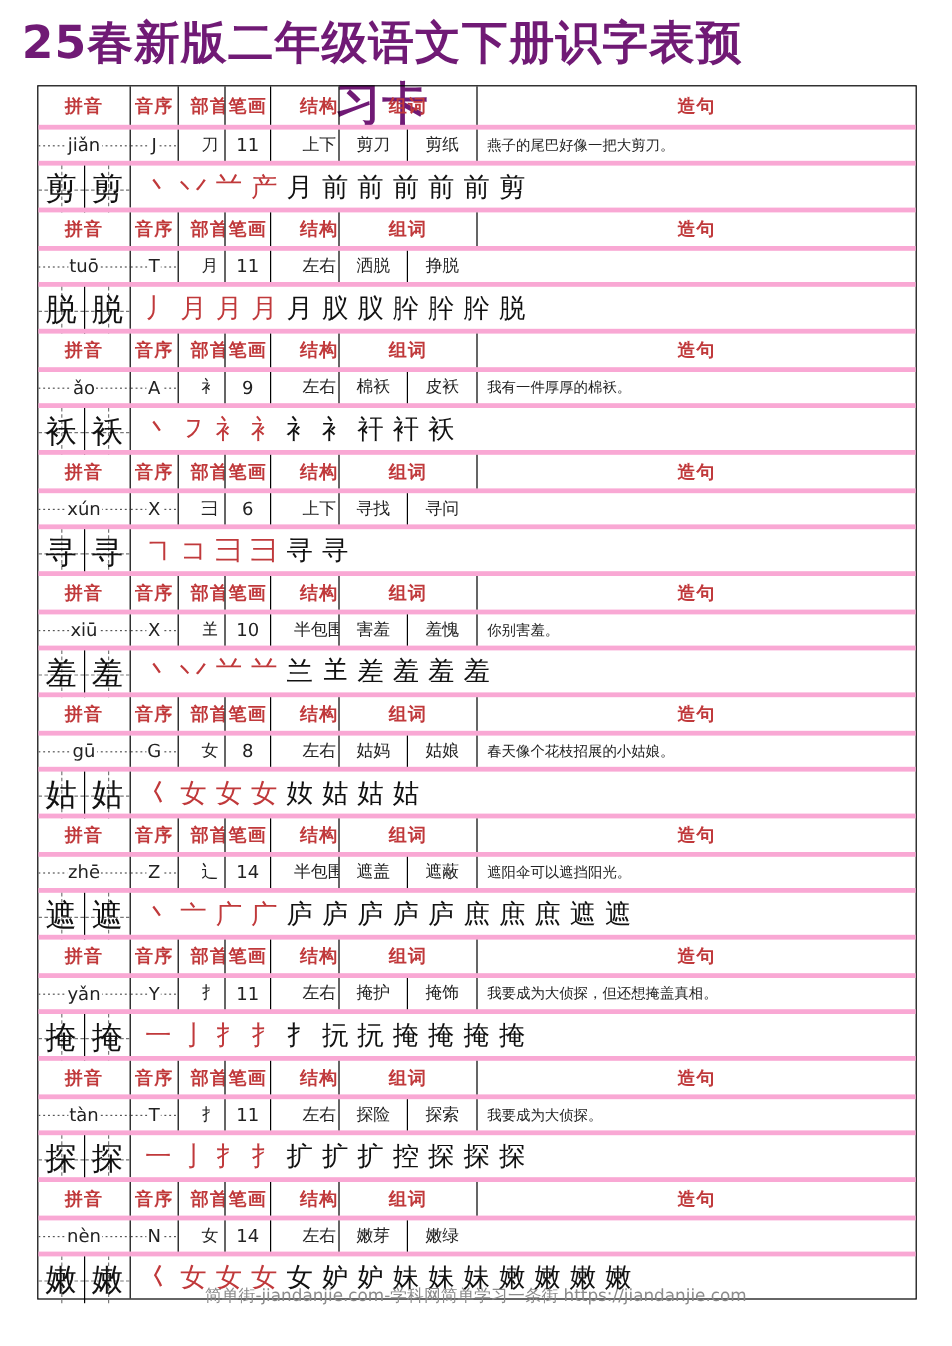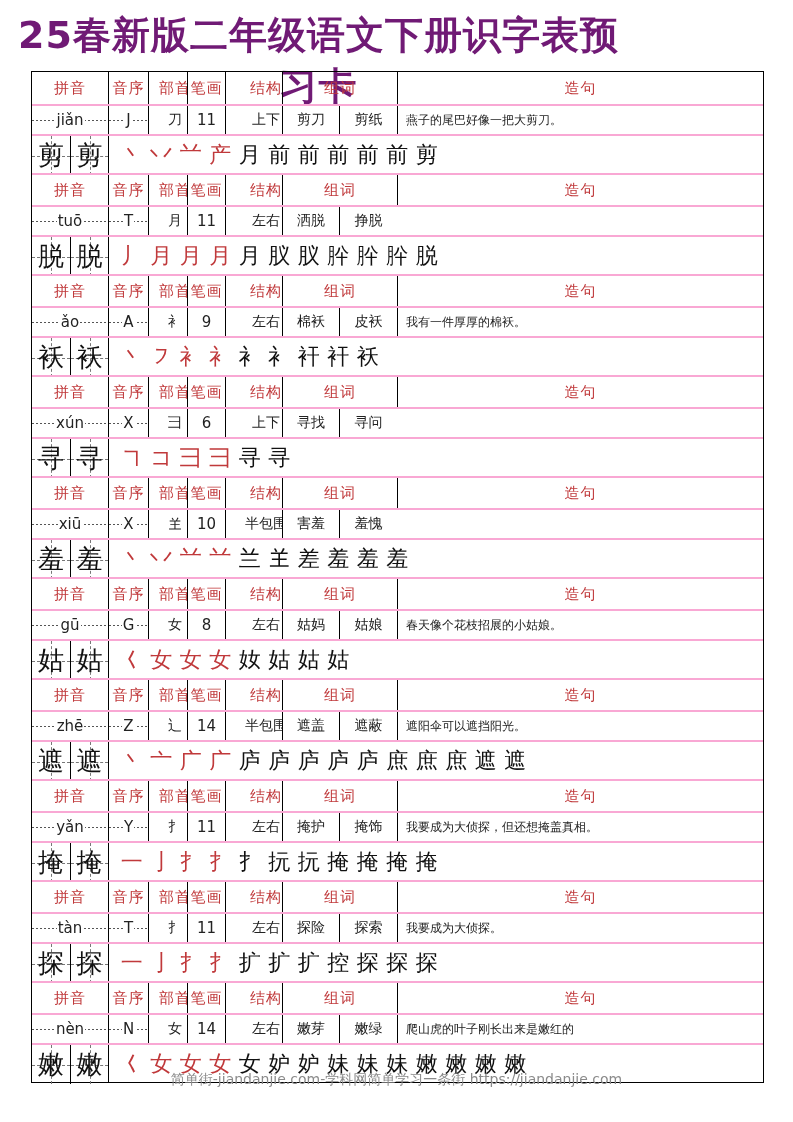--- a/index.html
+++ b/index.html
@@ -4,26 +4,26 @@
 <style>
   html, body { margin:0; padding:0; background:#ffffff; }
   body { width:793px; height:1122px; position:relative; overflow:hidden;
          font-family:"DejaVu Serif", serif; color:#111; }
   .title { position:absolute; left:0; top:10px; width:637px; text-align:center;
            font-family:"DejaVu Sans", sans-serif; font-weight:bold; font-size:38px;
            letter-spacing:1px; color:#701a75; }
   .sheet { position:absolute; left:31px; top:71px; width:731px; border:1.5px solid #000;
            border-bottom:1px solid #000; }
   .block { position:relative; }
-  .row { display:flex; border-top:2px solid #f9a8d4; box-sizing:border-box; }
+  .row { display:flex; border-top:4px solid #f9a8d4; box-sizing:border-box; }
   .block:first-child .row.head { border-top:none; }
   .cell { border-left:1px solid #000; box-sizing:border-box; display:flex;
           align-items:center; justify-content:center; white-space:nowrap; overflow:hidden; }
   .cell:first-child { border-left:none; }
-  .head { height:32px; }
+  .head { height:32px;font-weight:bold; }
   .head .cell { color:#c0393b; font-size:15px; letter-spacing:1px; }
   .data { height:30px; }
   .data .cell { font-size:14px; color:#222; }
   .data .cell.sans { font-family:"DejaVu Sans", sans-serif; font-size:15px; }
   .data .cell.sentence { justify-content:flex-start; padding-left:8px; font-size:12px; }
   .strokes { height:39px; }
   .c-py { width:76px; } .c-yx { width:40px; } .c-bs { width:39px;padding-left:14px; } .c-bh { width:38px; }
   .c-jg { width:57px;padding-left:24px; } .c-zc1 { width:57px; } .c-zc2 { width:58px; } .c-zj { flex:1; }
   .dotted { background-image:linear-gradient(to right,#555 50%,transparent 50%);
             background-size:4px 1px; background-repeat:repeat-x; background-position:0 50%; }
@@ -244,20 +244,21 @@
           <span>xiū</span>
         </div>
       <div class="cell c-yx sans dotted">
           <span>X</span>
         </div>
       <div class="cell c-bs">𦍌</div>
       <div class="cell c-bh sans">10</div>
       <div class="cell c-jg">半包围</div>
       <div class="cell c-zc1">害羞</div>
       <div class="cell c-zc2">羞愧</div>
+      <div class="cell c-zj sentence">你别害羞。</div>
     </div>
     <div class="row strokes">
       <div class="bigchar">
           <span>羞</span>
         </div>
       <div class="bigchar">
           <span>羞</span>
         </div>
       <div class="seq">
           <span class="st red">丶</span>
@@ -477,21 +478,20 @@
           <span>nèn</span>
         </div>
       <div class="cell c-yx sans dotted">
           <span>N</span>
         </div>
       <div class="cell c-bs">女</div>
       <div class="cell c-bh sans">14</div>
       <div class="cell c-jg">左右</div>
       <div class="cell c-zc1">嫩芽</div>
       <div class="cell c-zc2">嫩绿</div>
-      <div class="cell c-zj sentence">爬山虎的叶子刚长出来是嫩红的</div>
     </div>
     <div class="row strokes">
       <div class="bigchar">
           <span>嫩</span>
         </div>
       <div class="bigchar">
           <span>嫩</span>
         </div>
       <div class="seq">
           <span class="st red">𡿨</span>

